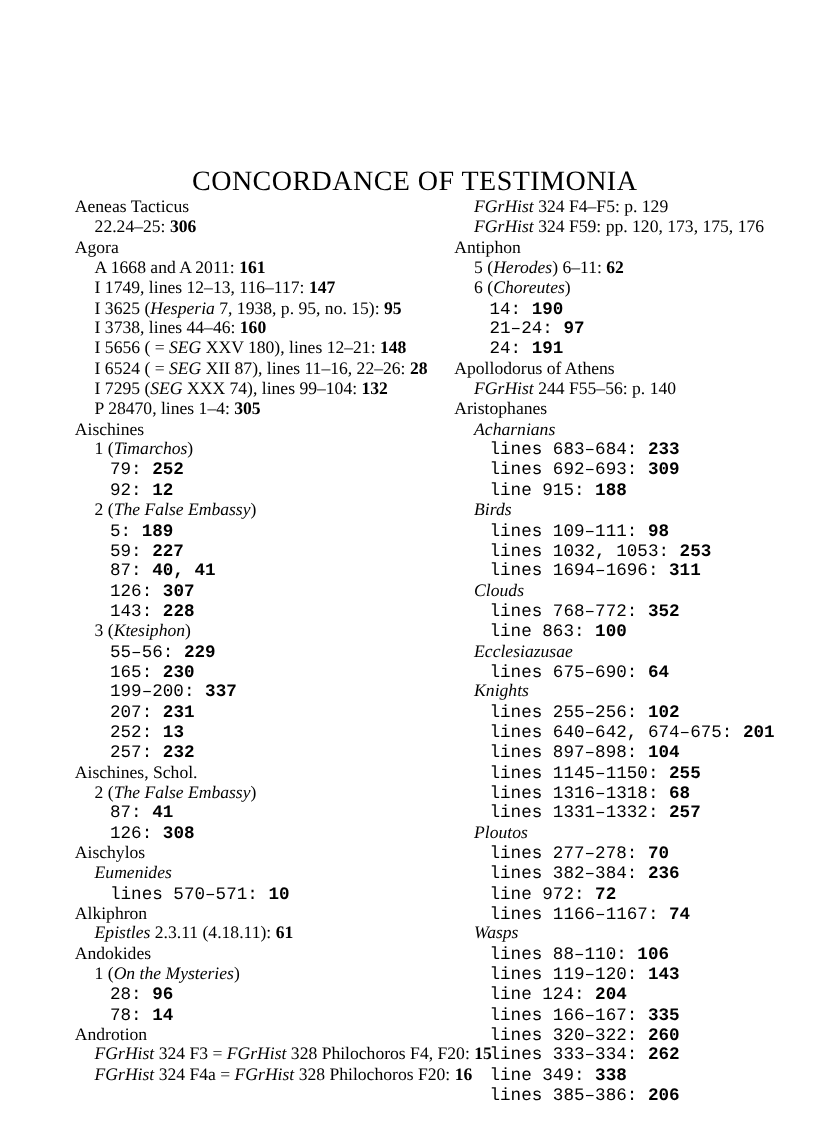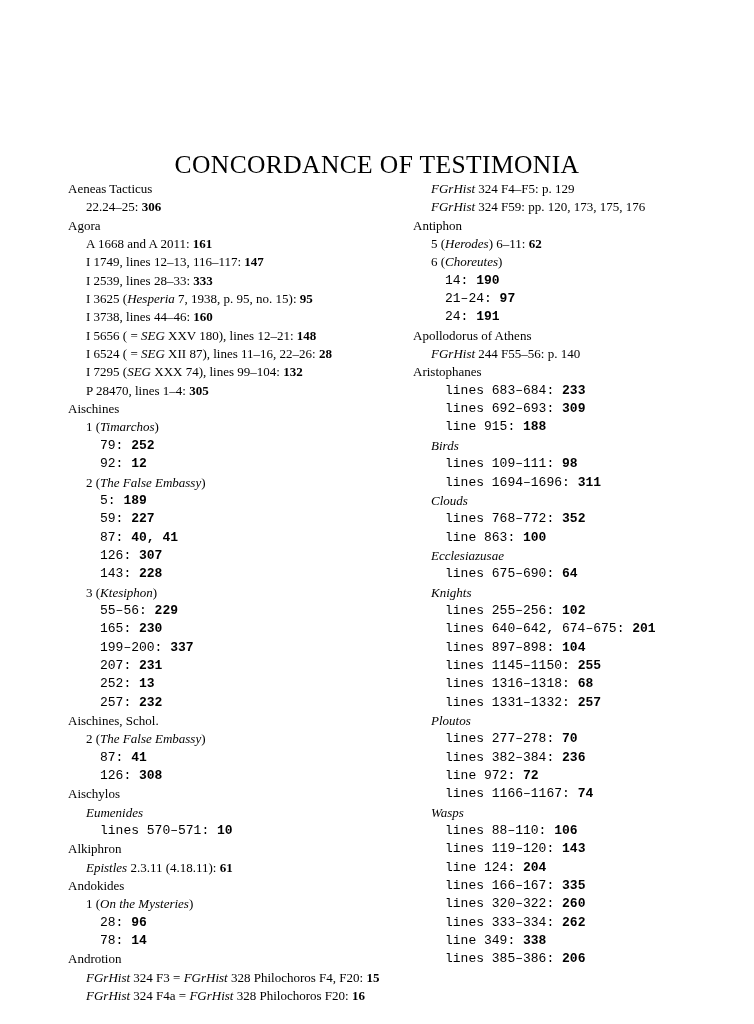--- a/index.html
+++ b/index.html
@@ -36,21 +36,21 @@
   .columns {
     position: absolute;
     top: 180px;
     left: 68px;
     width: 620px;
     display: flex;
     gap: 0px;
   }
   .col {
     width: 345px;
-    font-size: 13px;
+    font-size: 16px;
     line-height: 18.35px;
   }
   .col.right {
     width: 275px;
   }
   .entry {
     white-space: nowrap;
   }
   
   .lvl0 { padding-left: 0px; }
@@ -67,21 +67,20 @@
 
   <h1 class="page-title">CONCORDANCE OF TESTIMONIA</h1>
 
   <div class="columns">
     <div class="col left" id="col-left">
         <div class="entry lvl0"><span>Aeneas Tacticus</span></div>
         <div class="entry lvl1"><span>22.24–25: </span><span class="bd">306</span></div>
         <div class="entry lvl0"><span>Agora</span></div>
         <div class="entry lvl1"><span>A 1668 and A 2011: </span><span class="bd">161</span></div>
         <div class="entry lvl1"><span>I 1749, lines 12–13, 116–117: </span><span class="bd">147</span></div>
-        <div class="entry lvl1"><span>I 2539, lines 28–33: </span><span class="bd">333</span></div>
         <div class="entry lvl1"><span>I 3625 (</span><span class="it">Hesperia</span><span> 7, 1938, p. 95, no. 15): </span><span class="bd">95</span></div>
         <div class="entry lvl1"><span>I 3738, lines 44–46: </span><span class="bd">160</span></div>
         <div class="entry lvl1"><span>I 5656 ( = </span><span class="it">SEG</span><span> XXV 180), lines 12–21: </span><span class="bd">148</span></div>
         <div class="entry lvl1"><span>I 6524 ( = </span><span class="it">SEG</span><span> XII 87), lines 11–16, 22–26: </span><span class="bd">28</span></div>
         <div class="entry lvl1"><span>I 7295 (</span><span class="it">SEG</span><span> XXX 74), lines 99–104: </span><span class="bd">132</span></div>
         <div class="entry lvl1"><span>P 28470, lines 1–4: </span><span class="bd">305</span></div>
         <div class="entry lvl0"><span>Aischines</span></div>
         <div class="entry lvl1"><span>1 (</span><span class="it">Timarchos</span><span>)</span></div>
         <div class="entry lvl2"><span>79: </span><span class="bd">252</span></div>
         <div class="entry lvl2"><span>92: </span><span class="bd">12</span></div>
@@ -120,25 +119,27 @@
         <div class="entry lvl1"><span class="it">FGrHist</span><span> 324 F59: pp. 120, 173, 175, 176</span></div>
         <div class="entry lvl0"><span>Antiphon</span></div>
         <div class="entry lvl1"><span>5 (</span><span class="it">Herodes</span><span>) 6–11: </span><span class="bd">62</span></div>
         <div class="entry lvl1"><span>6 (</span><span class="it">Choreutes</span><span>)</span></div>
         <div class="entry lvl2"><span>14: </span><span class="bd">190</span></div>
         <div class="entry lvl2"><span>21–24: </span><span class="bd">97</span></div>
         <div class="entry lvl2"><span>24: </span><span class="bd">191</span></div>
         <div class="entry lvl0"><span>Apollodorus of Athens</span></div>
         <div class="entry lvl1"><span class="it">FGrHist</span><span> 244 F55–56: p. 140</span></div>
         <div class="entry lvl0"><span>Aristophanes</span></div>
+        <div class="entry lvl1"><span class="it">Acharnians</span></div>
         <div class="entry lvl2"><span>lines 683–684: </span><span class="bd">233</span></div>
         <div class="entry lvl2"><span>lines 692–693: </span><span class="bd">309</span></div>
         <div class="entry lvl2"><span>line 915: </span><span class="bd">188</span></div>
         <div class="entry lvl1"><span class="it">Birds</span></div>
         <div class="entry lvl2"><span>lines 109–111: </span><span class="bd">98</span></div>
+        <div class="entry lvl2"><span>lines 1032, 1053: </span><span class="bd">253</span></div>
         <div class="entry lvl2"><span>lines 1694–1696: </span><span class="bd">311</span></div>
         <div class="entry lvl1"><span class="it">Clouds</span></div>
         <div class="entry lvl2"><span>lines 768–772: </span><span class="bd">352</span></div>
         <div class="entry lvl2"><span>line 863: </span><span class="bd">100</span></div>
         <div class="entry lvl1"><span class="it">Ecclesiazusae</span></div>
         <div class="entry lvl2"><span>lines 675–690: </span><span class="bd">64</span></div>
         <div class="entry lvl1"><span class="it">Knights</span></div>
         <div class="entry lvl2"><span>lines 255–256: </span><span class="bd">102</span></div>
         <div class="entry lvl2"><span>lines 640–642, 674–675: </span><span class="bd">201</span></div>
         <div class="entry lvl2"><span>lines 897–898: </span><span class="bd">104</span></div>

